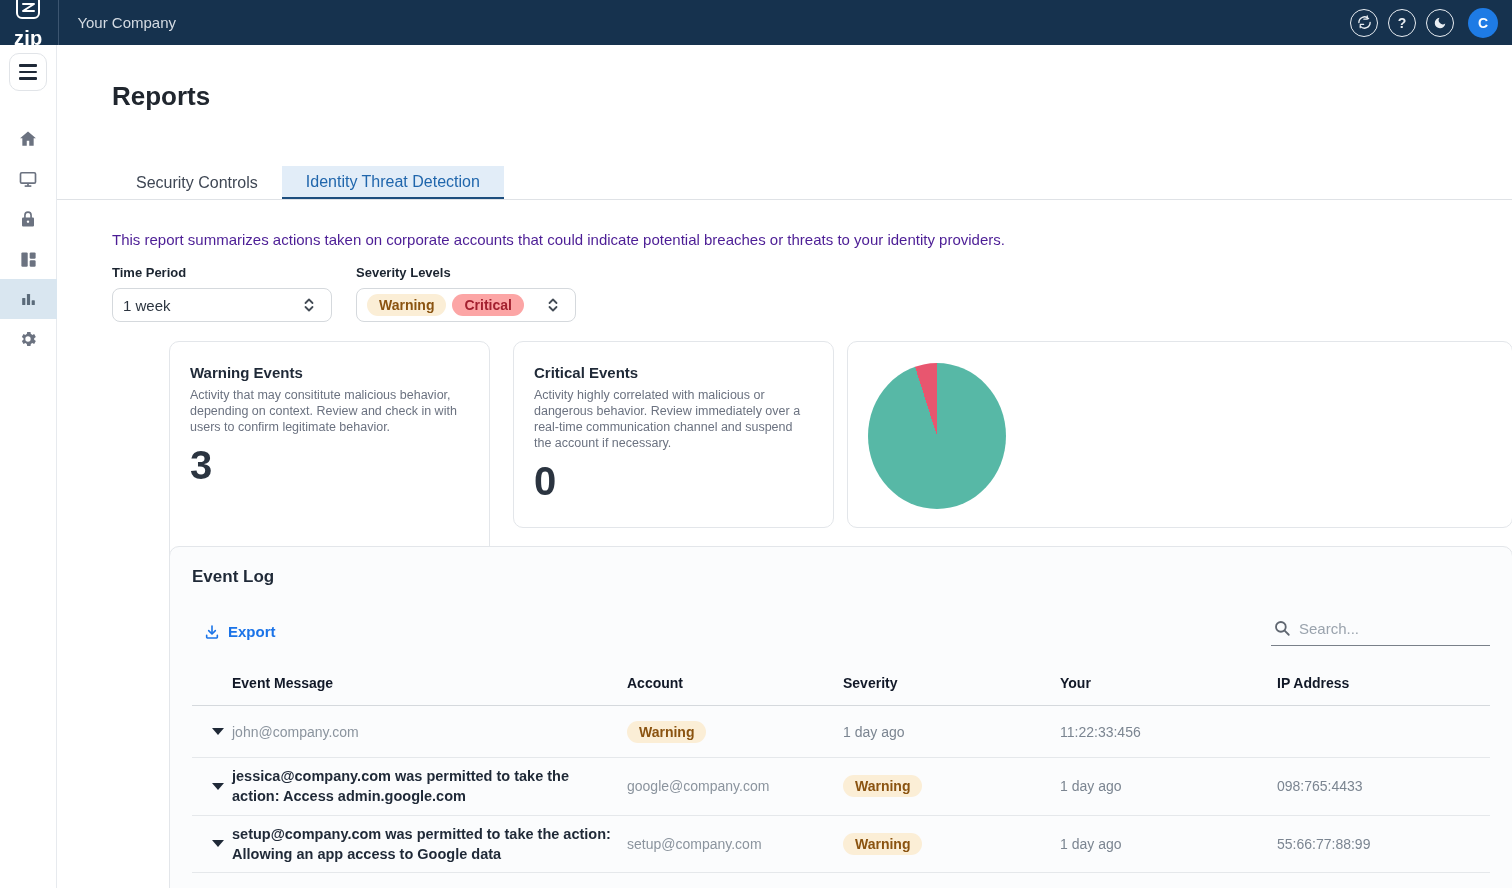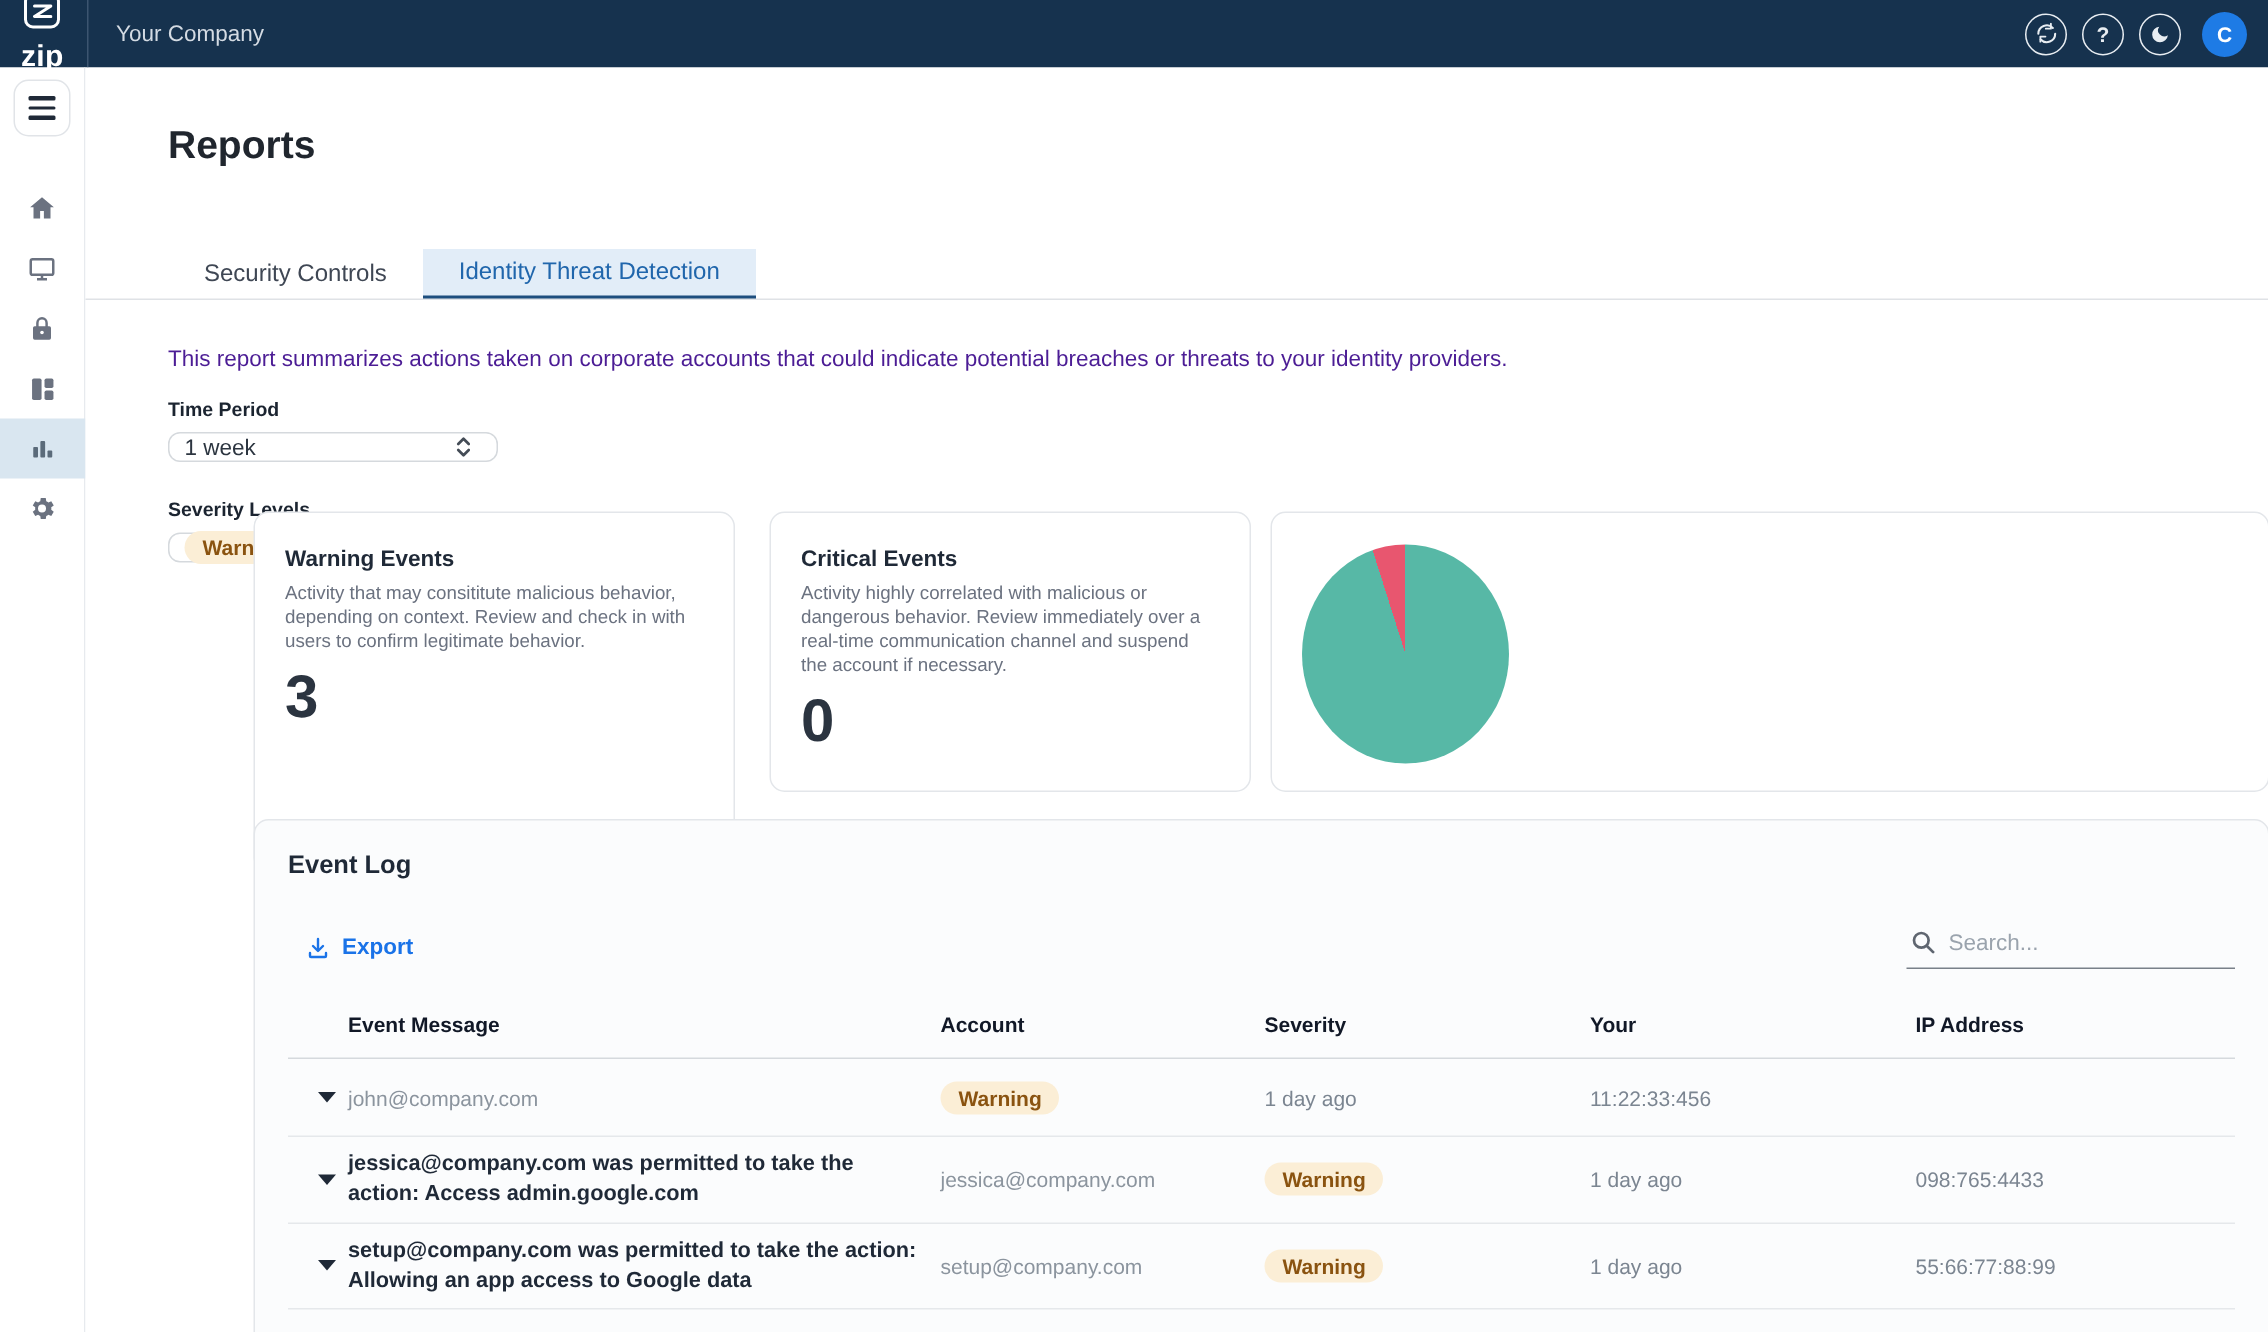--- a/index.html
+++ b/index.html
@@ -66,25 +66,25 @@
     color: #3f4754; cursor: pointer; white-space: nowrap;
   }
   .tab.active {
     background: #e2edf8; color: #2066ac; border-bottom: 3px solid #1d4e7e;
   }
   .tabs-divider { position: absolute; top: 154px; left: 0; width: 1455px; height: 1px; background: #dfe2e6; }
 
   .description { position: absolute; top: 186px; left: 55px; font-size: 15px; color: #4c1d95; }
 
   
-  .filters { position: absolute; top: 220px; left: 55px; display: flex; gap: 24px; flex-direction: column; }
+  .filters { position: absolute; top: 220px; left: 55px; display: flex; gap: 24px; }
   .filter-group { display: flex; flex-direction: column; gap: 8px; }
   .filter-label { font-size: 13px; font-weight: 600; color: #1b2430; }
   .select {
-    width: 220px; height: 20px; border: 1px solid #d5d9dd; border-radius: 8px;
+    width: 220px; height: 34px; border: 1px solid #d5d9dd; border-radius: 8px;
     background: #ffffff; display: flex; align-items: center; padding: 0 16px 0 10px;
     cursor: pointer; color: #2c3540; font-size: 15px;
   }
   .select .updown { margin-left: auto; color: #444c56; }
   .pill {
     display: inline-flex; align-items: center; border-radius: 999px;
     font-size: 14px; font-weight: 600; padding: 3px 12px;
   }
   .pill-warning { background: #fbeed6; color: #8a5310; }
   .pill-critical { background: #fca5a5; color: #a3202f; margin-left: 6px; }
@@ -347,21 +347,21 @@
       <div class="caret"></div>
       <div class="acct">john@company.com</div>
       <div class="cell-pill"><span class="pill pill-warning">Warning</span></div>
       <div class="time-cell">1 day ago</div>
       <div class="ip-cell">11:22:33:456</div>
     </div>
 
     <div class="grid-row trow">
       <div class="caret"></div>
       <div class="msg">jessica@company.com was permitted to take the action: Access admin.google.com</div>
-      <div class="acct">jessica@company.com</div>
+      <div class="acct">google@company.com</div>
       <div class="cell-pill"><span class="pill pill-warning">Warning</span></div>
       <div class="time-cell">1 day ago</div>
       <div class="ip-cell">098:765:4433</div>
     </div>
 
     <div class="grid-row trow">
       <div class="caret"></div>
       <div class="msg">setup@company.com was permitted to take the action: Allowing an app access to Google data</div>
       <div class="acct">setup@company.com</div>
       <div class="cell-pill"><span class="pill pill-warning">Warning</span></div>

